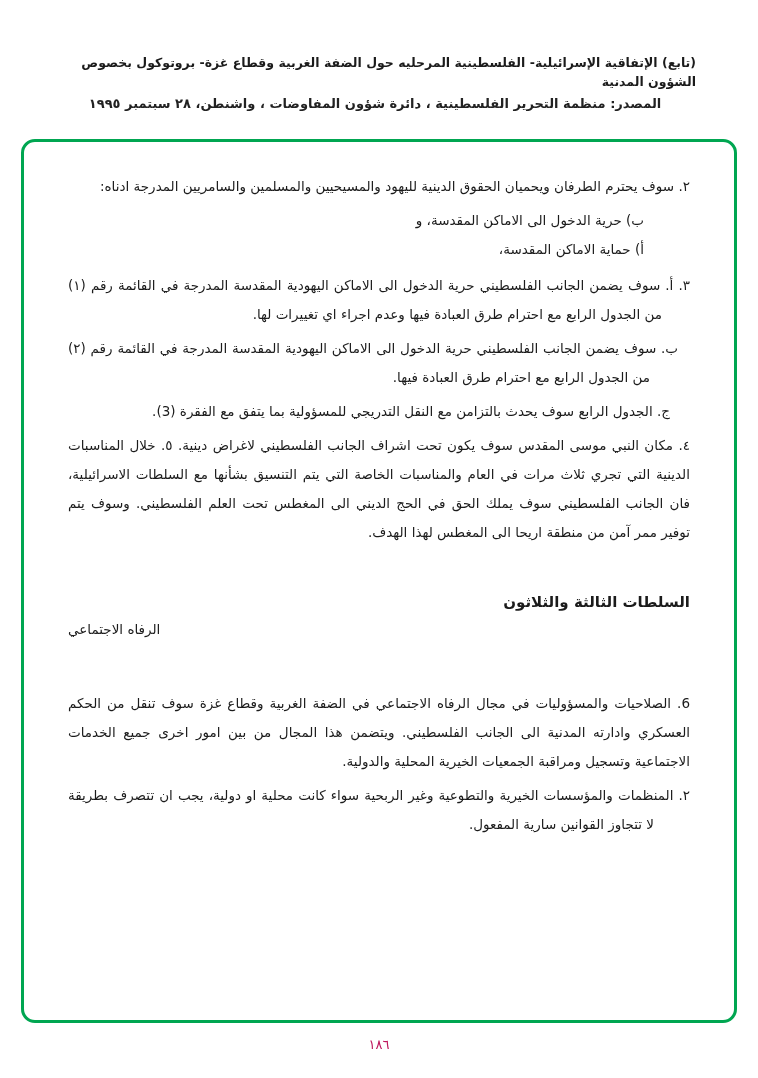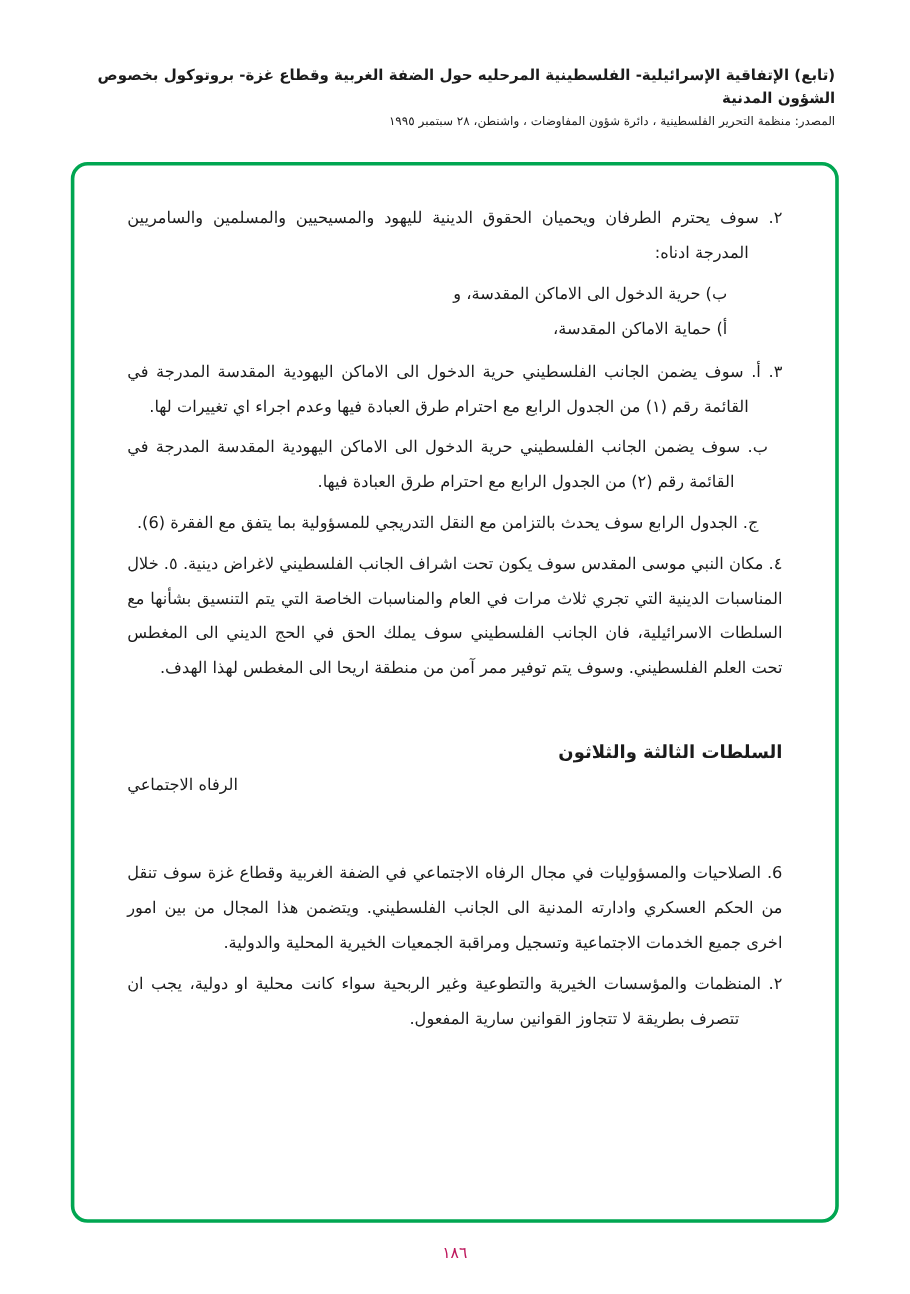--- a/index.html
+++ b/index.html
@@ -8,24 +8,24 @@
     width:758px; height:1078px; position:relative; margin:0 auto;
     background:#ffffff; color:#1b1b1b;
     font-family:"DejaVu Sans", sans-serif;
     direction:rtl; overflow:hidden;
   }
   .doc-header { padding:54px 62px 0 54px; }
   .doc-title {
     font-size:12.5px; font-weight:bold; text-align:right; line-height:1.5;
   }
   .doc-source {
-    font-size:10px; font-weight:normal; text-align:right; margin-top:4px; color:#222222;
+    font-size:13px; font-weight:bold; text-align:center; margin-top:4px; color:#222222;
   }
   .frame {
-    width:640px; height:884px; margin:28px auto 0;
+    width:716px; height:884px; margin:28px auto 0;
     border:3px solid #00a651; border-radius:14px;
     padding:30px 44px 0 44px;
   }
   .para {
     font-size:13.5px; line-height:29px; text-align:justify; margin-bottom:5px;
   }
   .hang { padding-right:28px; text-indent:-28px; }
   .hang-lg { padding-right:36px; text-indent:-36px; }
   .indent-1 { margin-right:12px; }
   .indent-2 { margin-right:20px; }
@@ -60,21 +60,21 @@
 
     <div class="sublist">
       <div class="subitem">ب)  حرية الدخول الى الاماكن المقدسة، و</div>
       <div class="subitem">أ)  حماية الاماكن المقدسة،</div>
     </div>
 
     <p class="para hang">٣. أ.  سوف يضمن الجانب الفلسطيني حرية الدخول الى الاماكن اليهودية المقدسة المدرجة في القائمة رقم (١) من الجدول الرابع مع احترام طرق العبادة فيها وعدم اجراء اي تغييرات لها.</p>
 
     <p class="para hang indent-1">ب.  سوف يضمن الجانب الفلسطيني حرية الدخول الى الاماكن اليهودية المقدسة المدرجة في القائمة رقم (٢) من الجدول الرابع مع احترام طرق العبادة فيها.</p>
 
-    <p class="para hang indent-2">ج.  الجدول الرابع سوف يحدث بالتزامن مع النقل التدريجي للمسؤولية بما يتفق مع الفقرة (6).</p>
+    <p class="para hang indent-2">ج.  الجدول الرابع سوف يحدث بالتزامن مع النقل التدريجي للمسؤولية بما يتفق مع الفقرة (3).</p>
 
     <p class="para">٤.  مكان النبي موسى المقدس سوف يكون تحت اشراف الجانب الفلسطيني لاغراض دينية. ٥.  خلال المناسبات الدينية التي تجري ثلاث مرات في العام والمناسبات الخاصة التي يتم التنسيق بشأنها مع السلطات الاسرائيلية، فان الجانب الفلسطيني سوف يملك الحق في الحج الديني الى المغطس تحت العلم الفلسطيني. وسوف يتم توفير ممر آمن من منطقة اريحا الى المغطس لهذا الهدف.</p>
 
     <h2 class="article-heading">السلطات الثالثة والثلاثون</h2>
 
     <div class="article-subheading">الرفاه الاجتماعي</div>
 
     <p class="para">6.  الصلاحيات والمسؤوليات في مجال الرفاه الاجتماعي في الضفة الغربية وقطاع غزة  سوف تنقل من الحكم العسكري وادارته المدنية الى الجانب الفلسطيني. ويتضمن هذا المجال من بين امور اخرى جميع الخدمات الاجتماعية وتسجيل ومراقبة الجمعيات الخيرية المحلية والدولية.</p>
 
     <p class="para hang-lg">٢.  المنظمات والمؤسسات الخيرية والتطوعية وغير الربحية سواء كانت محلية او دولية، يجب ان تتصرف بطريقة لا تتجاوز القوانين سارية المفعول.</p>

